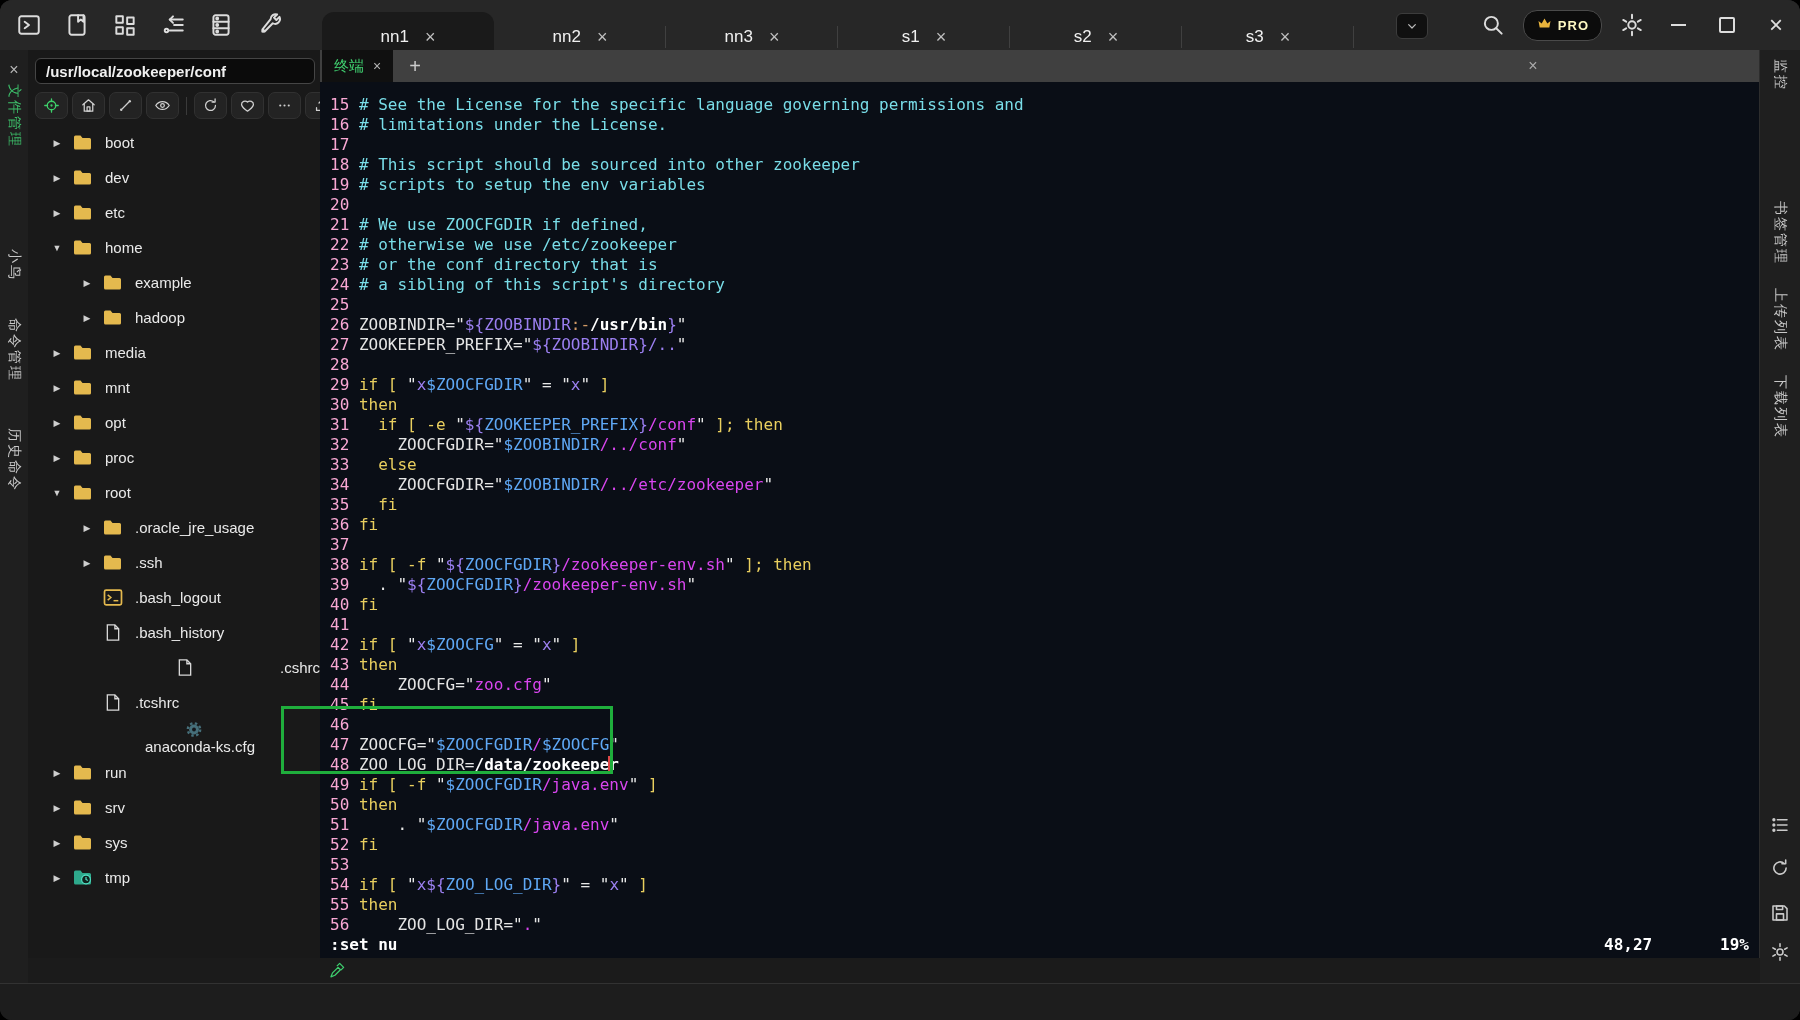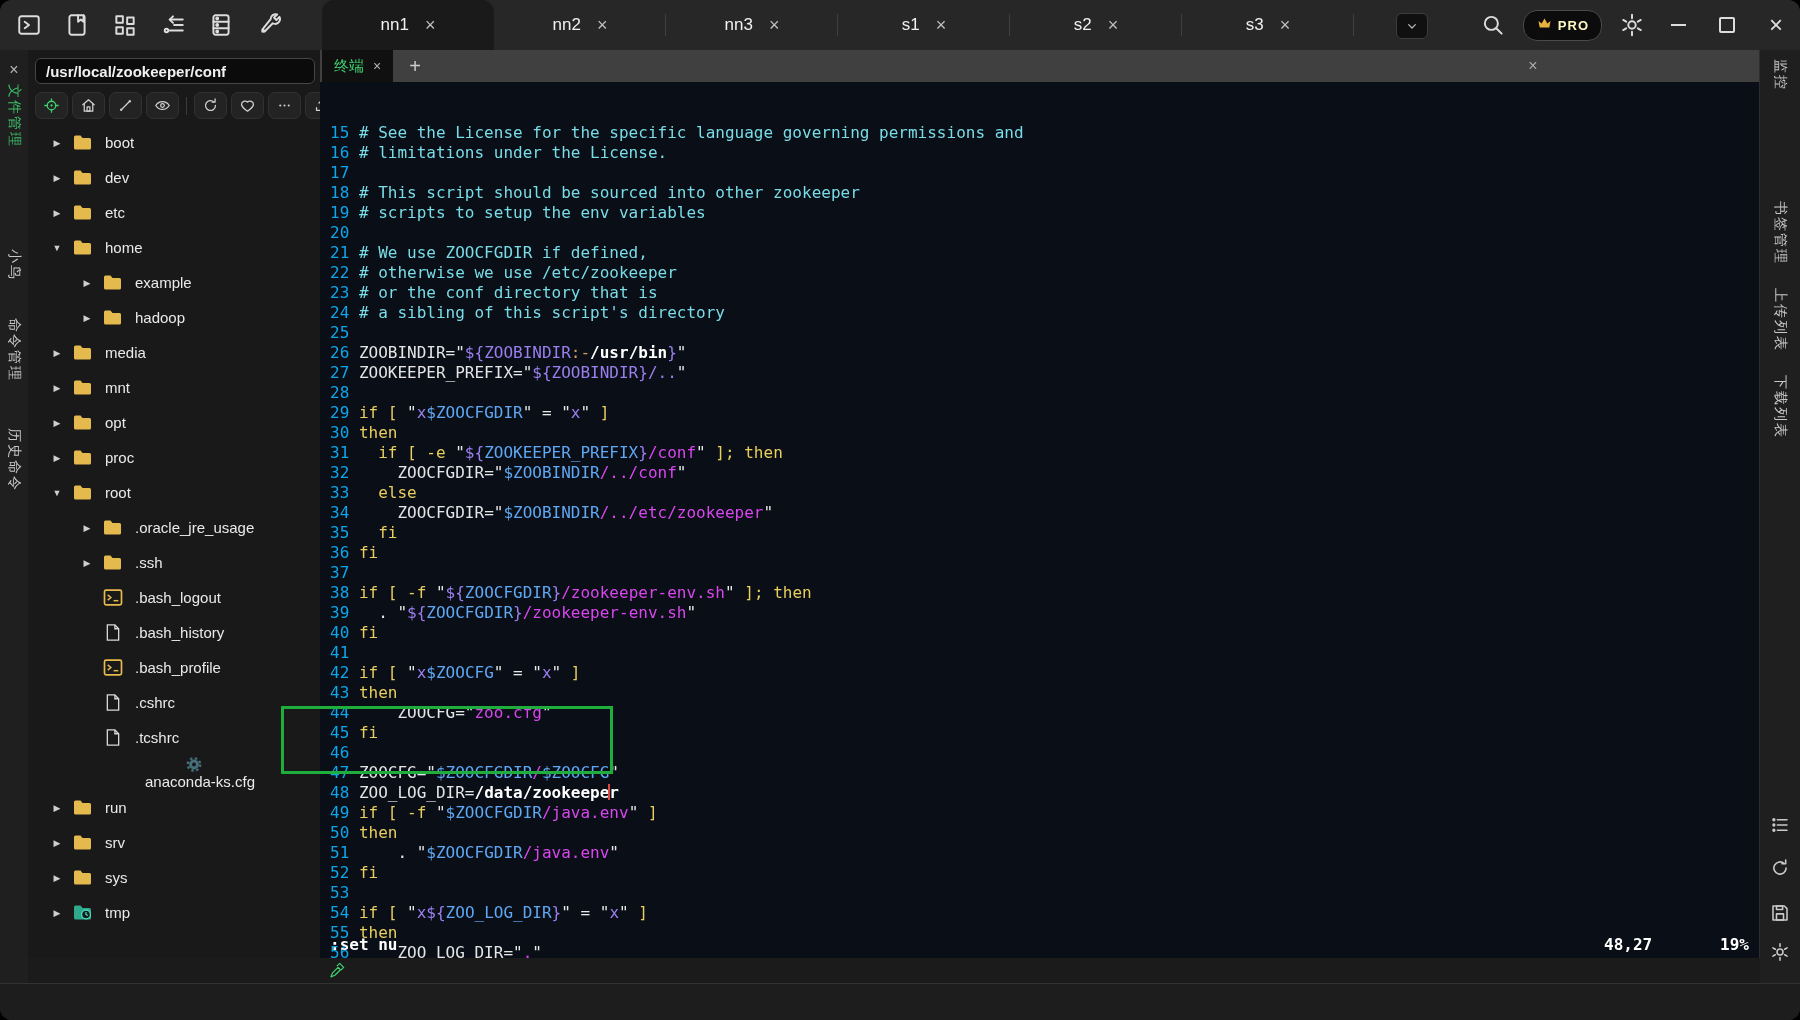--- a/index.html
+++ b/index.html
@@ -4,21 +4,21 @@
 <style>
   html,body{margin:0;padding:0;background:#000;width:1800px;height:1020px;overflow:hidden;
     font-family:"Liberation Sans",sans-serif;}
   .window{position:absolute;left:0;top:0;width:1800px;height:1020px;background:#262626;
     border-radius:12px;overflow:hidden;}
   
   .topbar{position:absolute;left:0;top:0;width:1800px;height:50px;background:#272727;}
   .tb-left{position:absolute;left:16px;top:0;height:50px;display:flex;align-items:center;gap:22px;}
   .tbicon{display:inline-flex;width:26px;height:26px;color:#dcdcdc;align-items:center;justify-content:center;}
   .tbicon svg{width:100%;height:100%;}
-  .tabstrip{position:absolute;left:322px;top:0;height:50px;display:flex;}
+  .tabstrip{position:absolute;left:322px;top:12px;height:50px;display:flex;}
   .tab{width:172px;height:50px;display:flex;align-items:center;justify-content:center;gap:16px;
     color:#f0f0f0;font-size:17px;position:relative;}
   .tab.active{background:#1a1a1a;border-radius:12px 12px 0 0;}
   .tab .tclose{color:#c0c0c0;font-size:18px;line-height:1;}
   .tab:not(.active)::after{content:"";position:absolute;right:0;top:14px;height:22px;width:1px;background:#404040;}
   .tab-overflow{position:absolute;left:1396px;top:13px;width:32px;height:26px;background:#101010;
     border:1px solid #3c3c3c;border-radius:6px;color:#bbb;display:flex;align-items:center;justify-content:center;padding:0;}
   .tab-overflow svg{width:16px;height:16px;}
   .tb-right{position:absolute;right:8px;top:0;height:50px;display:flex;align-items:center;gap:17px;}
   .pro-badge{display:flex;align-items:center;gap:5px;background:#0c0c0c;border:1px solid #4a4a4a;
@@ -63,21 +63,21 @@
   .term-tab-label{color:#3fcf6f;font-size:15px;}
   .term-tab .tclose{color:#b5b5b5;font-size:14px;}
   .term-newtab{position:absolute;left:82px;top:0;height:32px;width:26px;display:flex;align-items:center;
     justify-content:center;color:#ccc;font-size:20px;}
   .term-close-all{position:absolute;left:1200px;top:0;height:32px;width:26px;display:flex;align-items:center;
     justify-content:center;color:#aaa;font-size:16px;}
   .term-content{position:absolute;left:0;top:32px;width:1440px;height:876px;padding:13px 0 0 10px;
     box-sizing:border-box;font-family:"DejaVu Sans Mono",monospace;font-size:16px;line-height:20px;
     white-space:pre;color:#e8e8e8;}
   .tline{height:20px;}
-  .lnum{display:inline-block;width:2ch;text-align:center;color:#0ea5e9;margin-right:1ch;margin-top:28px;}
+  .lnum{display:inline-block;width:2ch;text-align:center;color:#f9a8d4;margin-right:1ch;}
   .cmt{color:#79dde8;} .kw{color:#e9cf5f;} .wh{color:#e8e8e8;} .pv{color:#9b7ff0;}
   .var{color:#5fa8f5;} .path{color:#d946ef;} .asgn{color:#e5e5e5;font-weight:normal;}
   .wt{color:#ffffff;font-weight:bold;} .op{color:#d19a66;}
   .cur{display:inline-block;width:2px;height:16px;background:#e04848;vertical-align:-2px;margin:0 -1px;}
   .cmdrow{position:relative;height:20px;font-weight:bold;color:#fff;}
   .ruler-pos{position:absolute;left:1253px;top:0;margin-left:21px;}
   .ruler-pct{position:absolute;left:1390px;top:0;}
   
   .pen-strip{position:absolute;left:28px;top:958px;width:1732px;height:25px;background:#1b1b1b;}
   .pen-strip .penicon{position:absolute;left:299px;top:3px;width:19px;height:19px;}
@@ -410,32 +410,21 @@
         <div class="trow" style="padding-left: 52px;">
           <span class="caret"></span>
           <span class="ticon">
             <svg viewBox="0 0 16 18" fill="none" stroke="#d8d8d8" stroke-width="1.4">
               <path d="M2 1h8l4 4v12H2z"></path>
               <path d="M10 1v4h4"></path>
             </svg>
           </span>
           <span>.bash_history</span>
         </div>
-        <div class="trow" style="padding-left: 52px;">
-          <span class="caret"></span>
-          <span class="ticon">
-            <svg viewBox="0 0 18 16" fill="none" stroke="#e4b94e">
-              <rect x="1" y="1" width="16" height="14" rx="1.5" stroke-width="1.6"></rect>
-              <path d="M4 5.5l3 2.5-3 2.5" stroke-width="1.4"></path>
-              <path d="M9.5 11H14" stroke-width="1.4"></path>
-            </svg>
-          </span>
-          <span>.bash_profile</span>
-        </div>
-        <div class="trow" style="padding-left: 52px;">
+        <div class="trow" style="padding-left: 52px; justify-content: space-between;">
           <span class="caret"></span>
           <span class="ticon">
             <svg viewBox="0 0 16 18" fill="none" stroke="#d8d8d8" stroke-width="1.4">
               <path d="M2 1h8l4 4v12H2z"></path>
               <path d="M10 1v4h4"></path>
             </svg>
           </span>
           <span>.cshrc</span>
         </div>
         <div class="trow" style="padding-left: 52px;">

